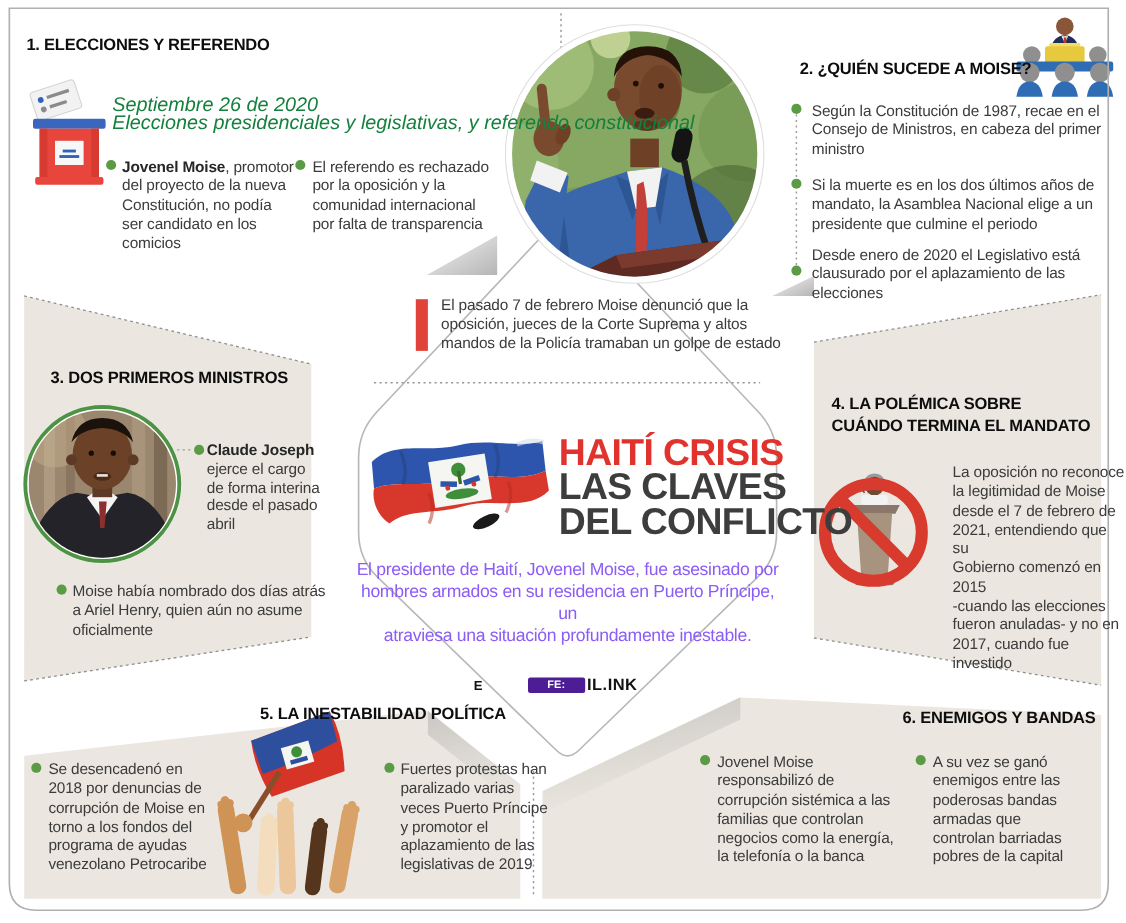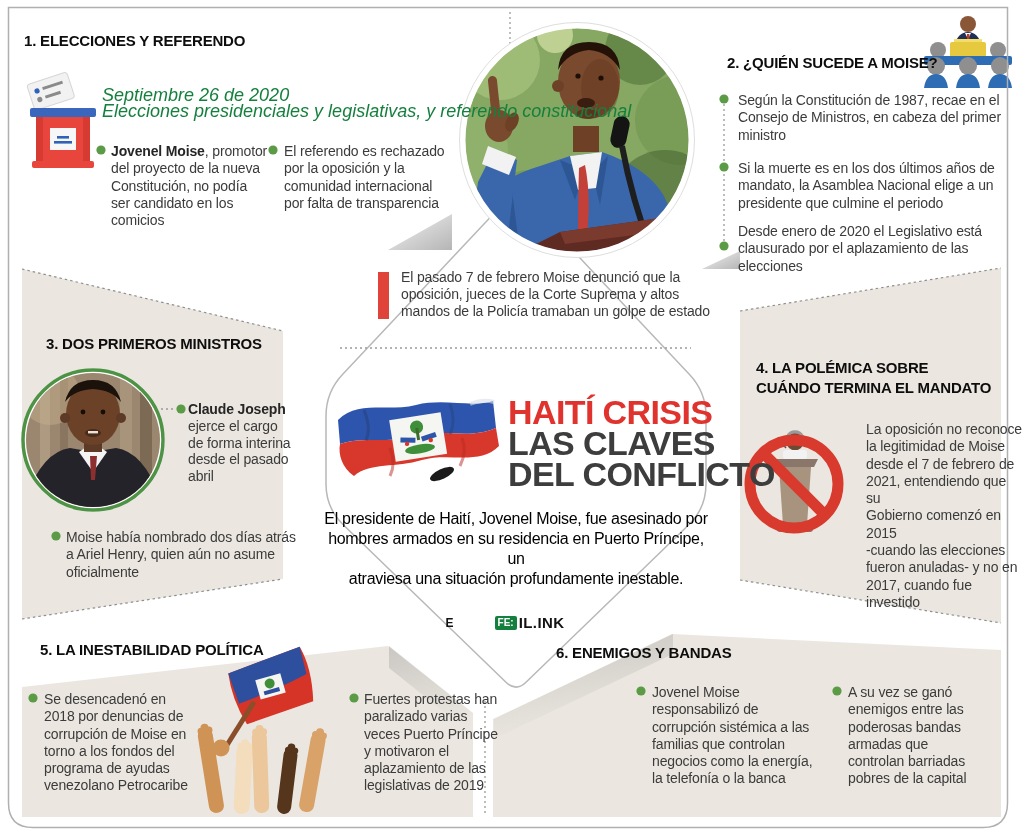--- a/index.html
+++ b/index.html
@@ -9,26 +9,26 @@
   }
   #bg{position:absolute;left:0;top:0;z-index:0;}
   .abs{position:absolute;z-index:2;}
   .hdr{position:absolute;z-index:2;font-weight:700;font-size:15px;color:#0d0d0d;letter-spacing:-0.2px;white-space:nowrap;}
   .txt{position:absolute;z-index:2;font-size:14px;line-height:17.3px;color:#3b3b3b;letter-spacing:-0.15px;}
   .txt .b{font-weight:700;color:#262626;}
   .blue{color:#15803d;font-style:italic;font-size:18px;line-height:16px;}
   .center-title{position:absolute;z-index:2;font-weight:700;font-size:34px;line-height:31px;letter-spacing:-0.6px;white-space:nowrap;margin-left:16px;}
   .red-t{color:#e0332d;}
   .dark-t{color:#3d3d3d;}
-  .para{position:absolute;z-index:2;font-size:16px;line-height:20px;color:#000000;text-align:center;letter-spacing:-0.3px;}
-  .ctr{text-align:left;}
+  .para{position:absolute;z-index:2;font-size:16px;line-height:20px;color:#8b5cf6;text-align:center;letter-spacing:-0.3px;}
+  .ctr{text-align:right;}
   .quote{line-height:16.8px;}
   .logo{position:absolute;z-index:2;display:flex;align-items:center;justify-content:center;gap:2px;}
   .logo .p1{font-size:12px;font-weight:700;color:#121212;}
-  .logo .pbox{background:#15803d;color:#fff;font-size:10px;font-weight:700;padding:2px 3px;border-radius:2px;line-height:10px;margin-left:39px;}
+  .logo .pbox{background:#4c1d95;color:#fff;font-size:10px;font-weight:700;padding:2px 18px;border-radius:2px;line-height:10px;margin-left:39px;}
   .logo .p3{font-size:15px;font-weight:700;color:#121212;letter-spacing:.4px;}
 </style>
 </head>
 <body>
 
 <div id="stage">
 
 <svg id="bg" width="1024" height="839" viewBox="0 0 1024 839">
   <defs>
     <linearGradient id="fold1" x1="0" y1="0" x2="1" y2="1">
@@ -364,21 +364,21 @@
       <div>2018 por denuncias de</div>
       <div>corrupción de Moise en</div>
       <div>torno a los fondos del</div>
       <div>programa de ayudas</div>
       <div>venezolano Petrocaribe</div>
     </div>
 <div class="txt" style="left:364px;top:691px">
       <div>Fuertes protestas han</div>
       <div>paralizado varias</div>
       <div>veces Puerto Príncipe</div>
-      <div>y motivaron el</div>
+      <div>y promotor el</div>
       <div>aplazamiento de las</div>
       <div>legislativas de 2019</div>
     </div>
 
 <div class="hdr ctr" style="left:556px;top:644px;width:440px">6. ENEMIGOS Y BANDAS</div>
 <div class="txt" style="left:652px;top:684px">
       <div>Jovenel Moise</div>
       <div>responsabilizó de</div>
       <div>corrupción sistémica a las</div>
       <div>familias que controlan</div>

